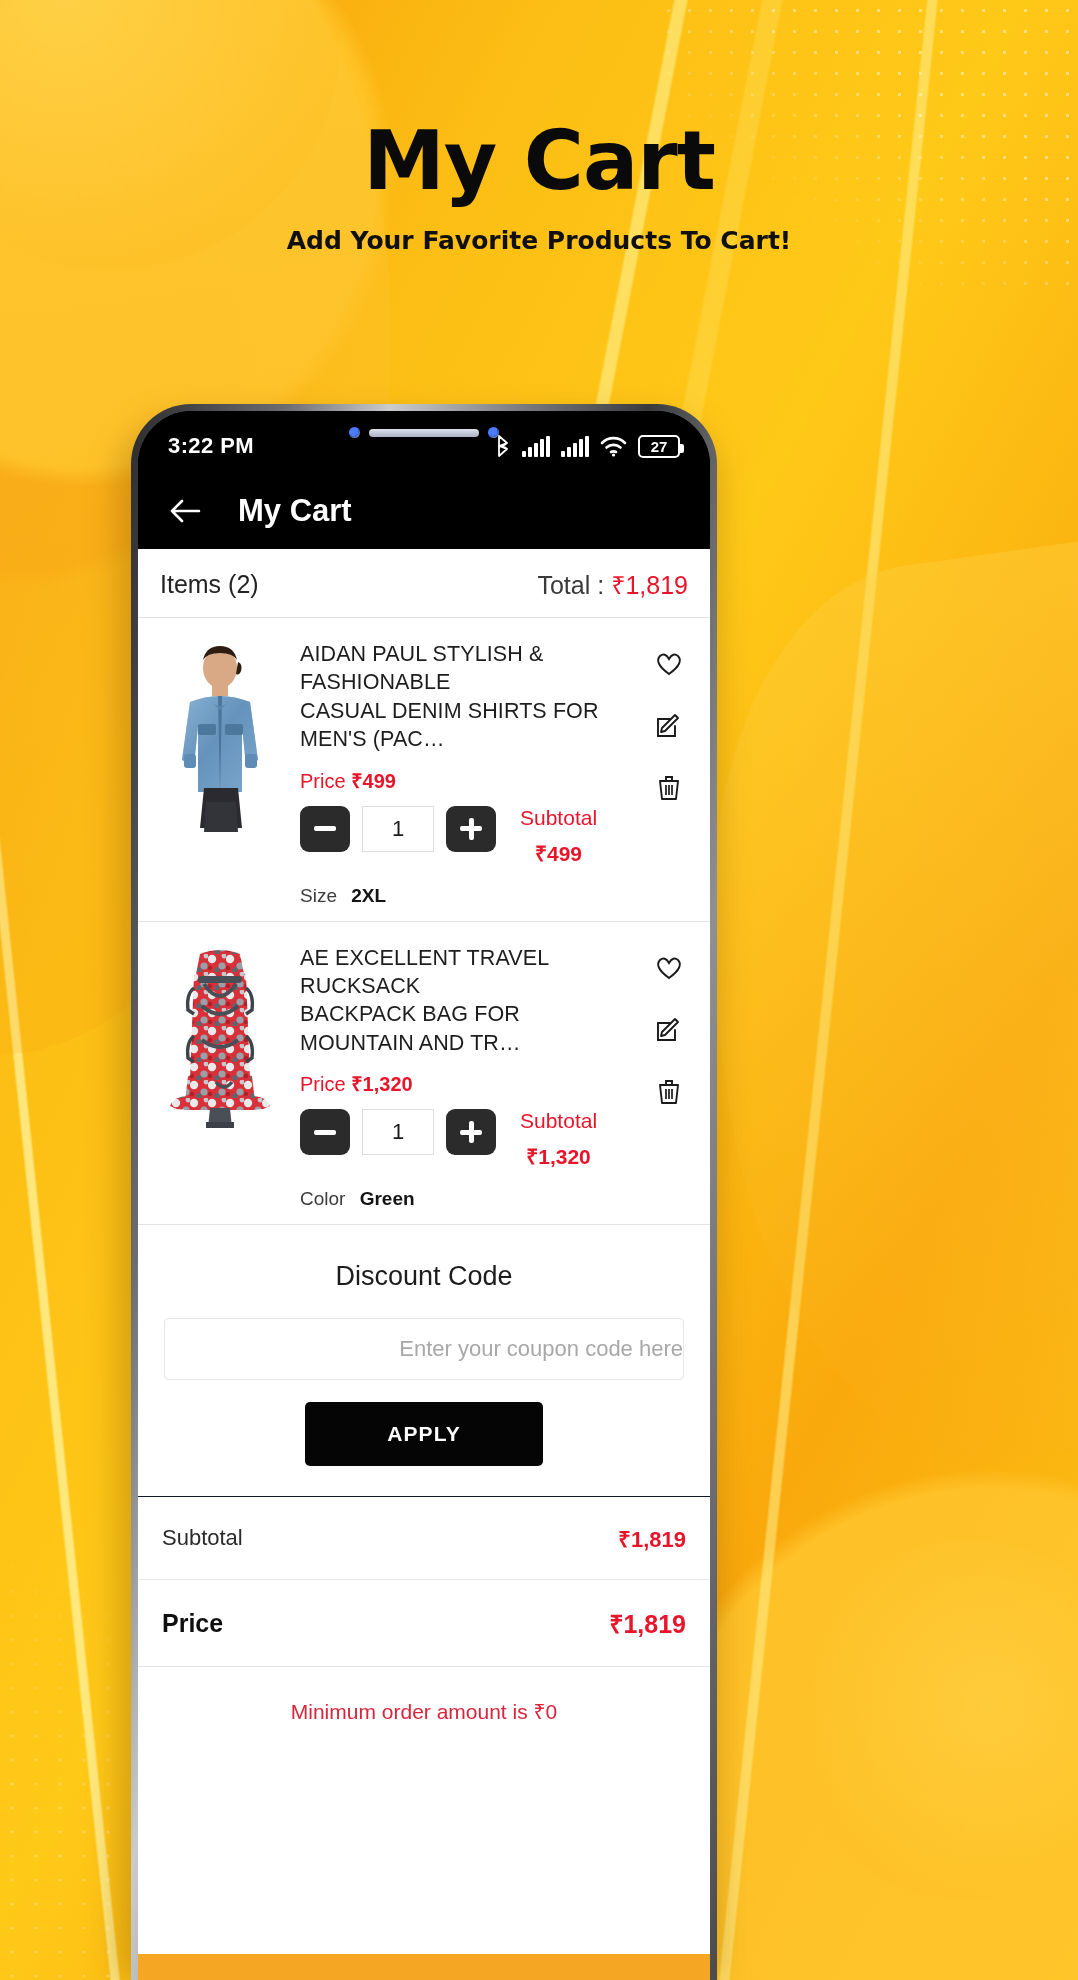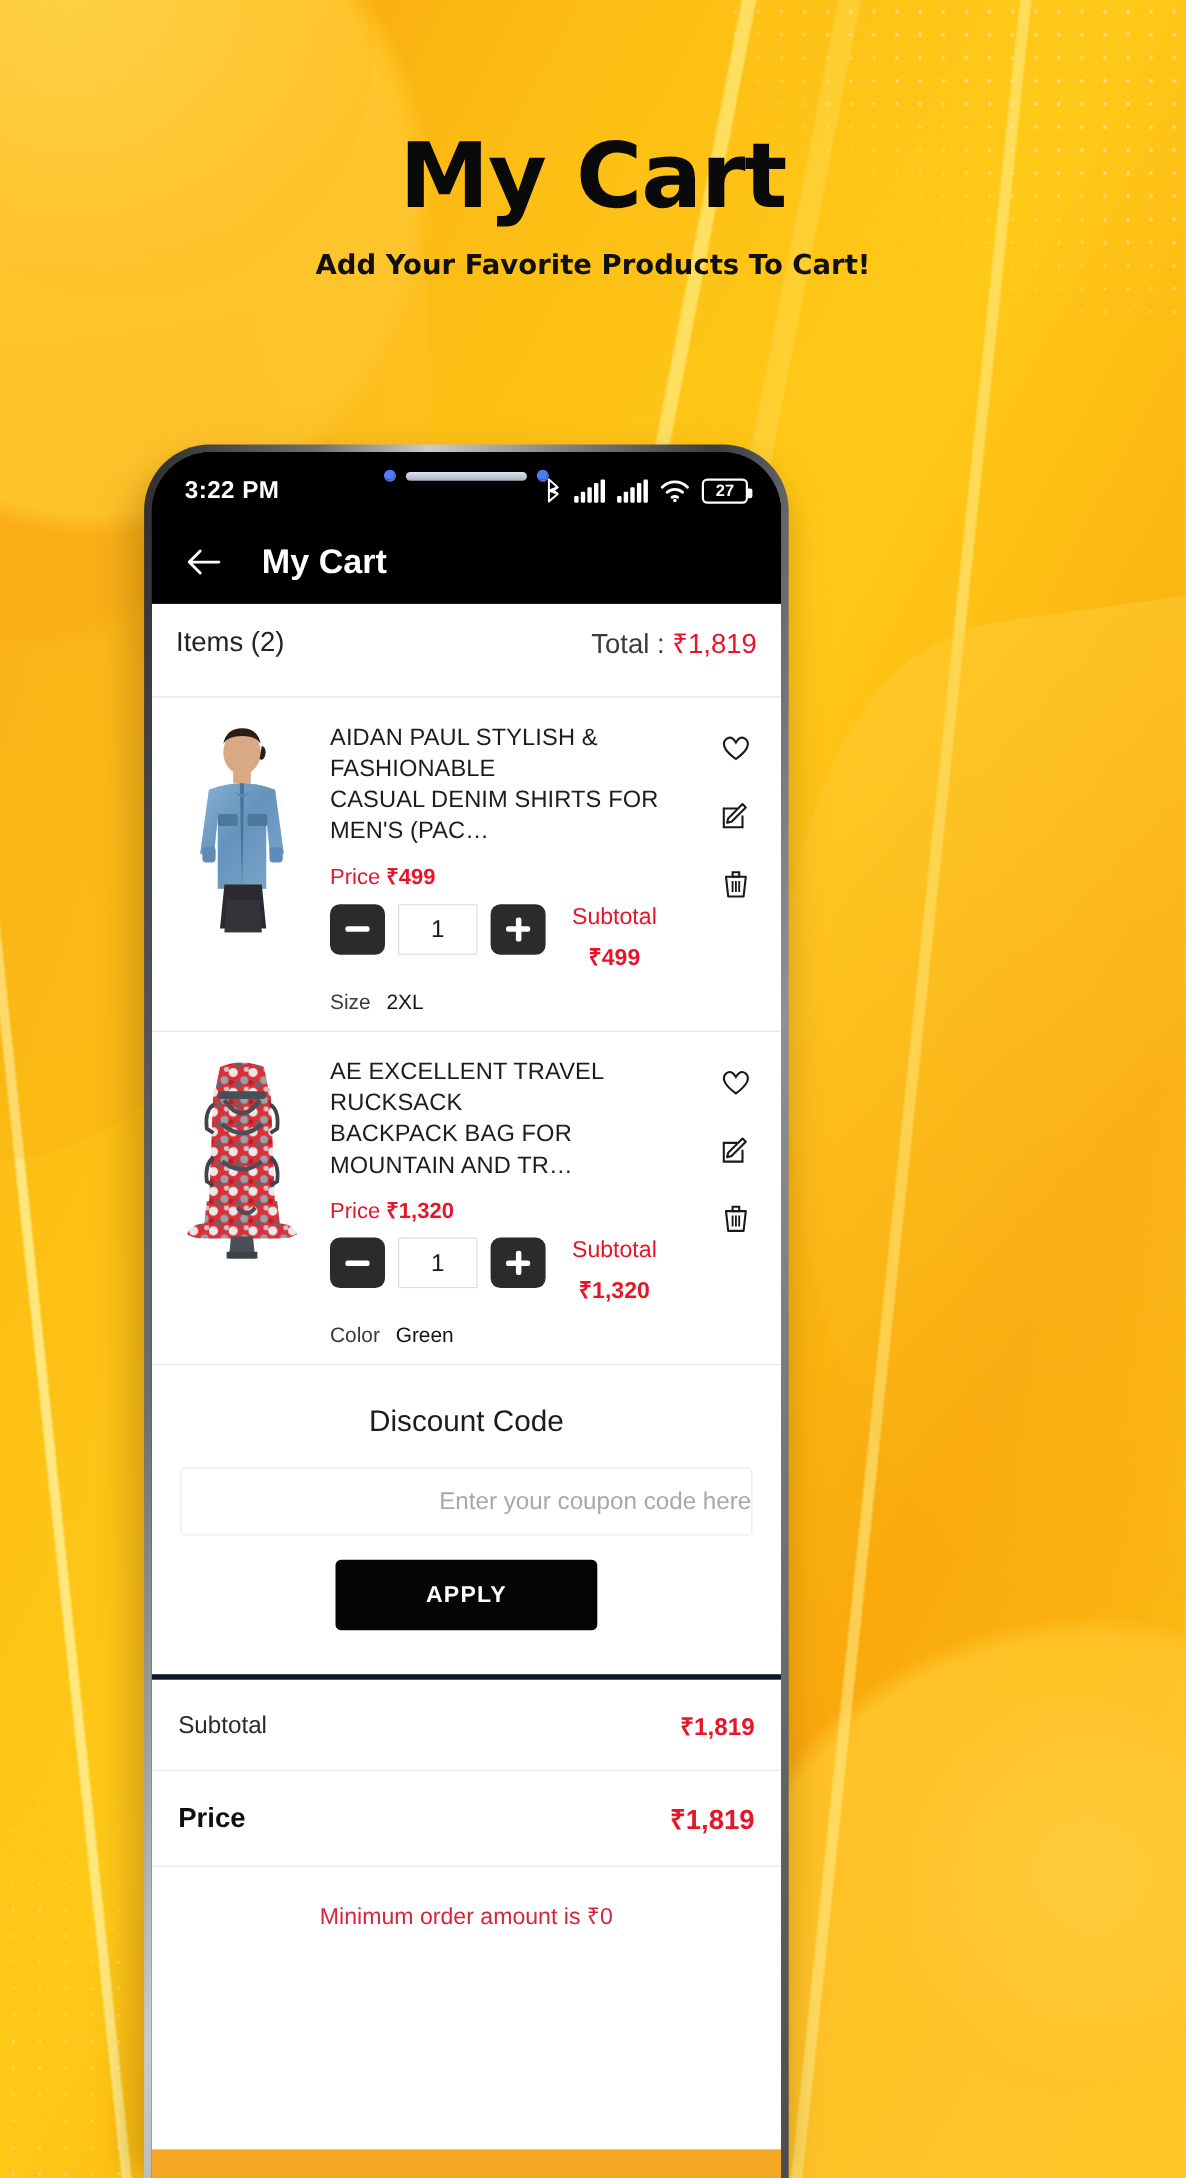--- a/index.html
+++ b/index.html
@@ -191,21 +191,21 @@
   
   .screen {
     background: #fff;
     height: calc(100% - 138px);
     overflow: hidden;
     display: flex; flex-direction: column;
   }
 
   .items-bar {
     display: flex; align-items: center; justify-content: space-between;
-    padding: 18px 22px 32px 22px;
+    padding: 18px 22px 16px 22px;
     border-bottom: 1px solid #e2e2e2;
   }
   .items-bar .left { font-size: 25px; color: #232323; }
   .items-bar .right { font-size: 25px; color: #3a3a3a; }
   .items-bar .right b { color: #e8152a; font-weight: normal; }
 
   
   .cart-item {
     display: flex;
     padding: 14px 14px 14px 16px;
@@ -260,33 +260,33 @@
   .subtotal-col {
     margin-left: 12px; text-align: center; color: #e8152a;
   }
   .subtotal-col .lbl { font-size: 21px; }
   .subtotal-col .val { font-size: 21px; font-weight: bold; margin-top: 9px; }
 
   .attr-row {
     margin-top: 18px;
     font-size: 19px; color: #3c3c3c;
   }
-  .attr-row .attr-val { font-weight: normal; color: #141414; margin-left: 9px; }
+  .attr-row .attr-val { font-weight: bold; color: #141414; margin-left: 9px; }
 
   .item-actions {
     flex: none; width: 54px;
     display: flex; flex-direction: column; align-items: center;
     gap: 32px; padding-top: 16px;
   }
   .item-actions .act { width: 30px; height: 30px; cursor: pointer; }
 
   
   .discount {
-    padding: 36px 26px 40px 26px;
-    border-bottom: 5px solid #0f172a;
+    padding: 36px 26px 30px 26px;
+    border-bottom: 1px solid #0f172a;
     text-align: center;
   }
   .discount-title { font-size: 27px; color: #1c1c1c; }
   .coupon-input {
     margin-top: 26px;
     width: 100%; height: 62px;
     border: 1px solid #e8e8e8; border-radius: 4px;
     background: #fff;
     font-size: 22px; color: #9b9b9b;
     text-align: right;

